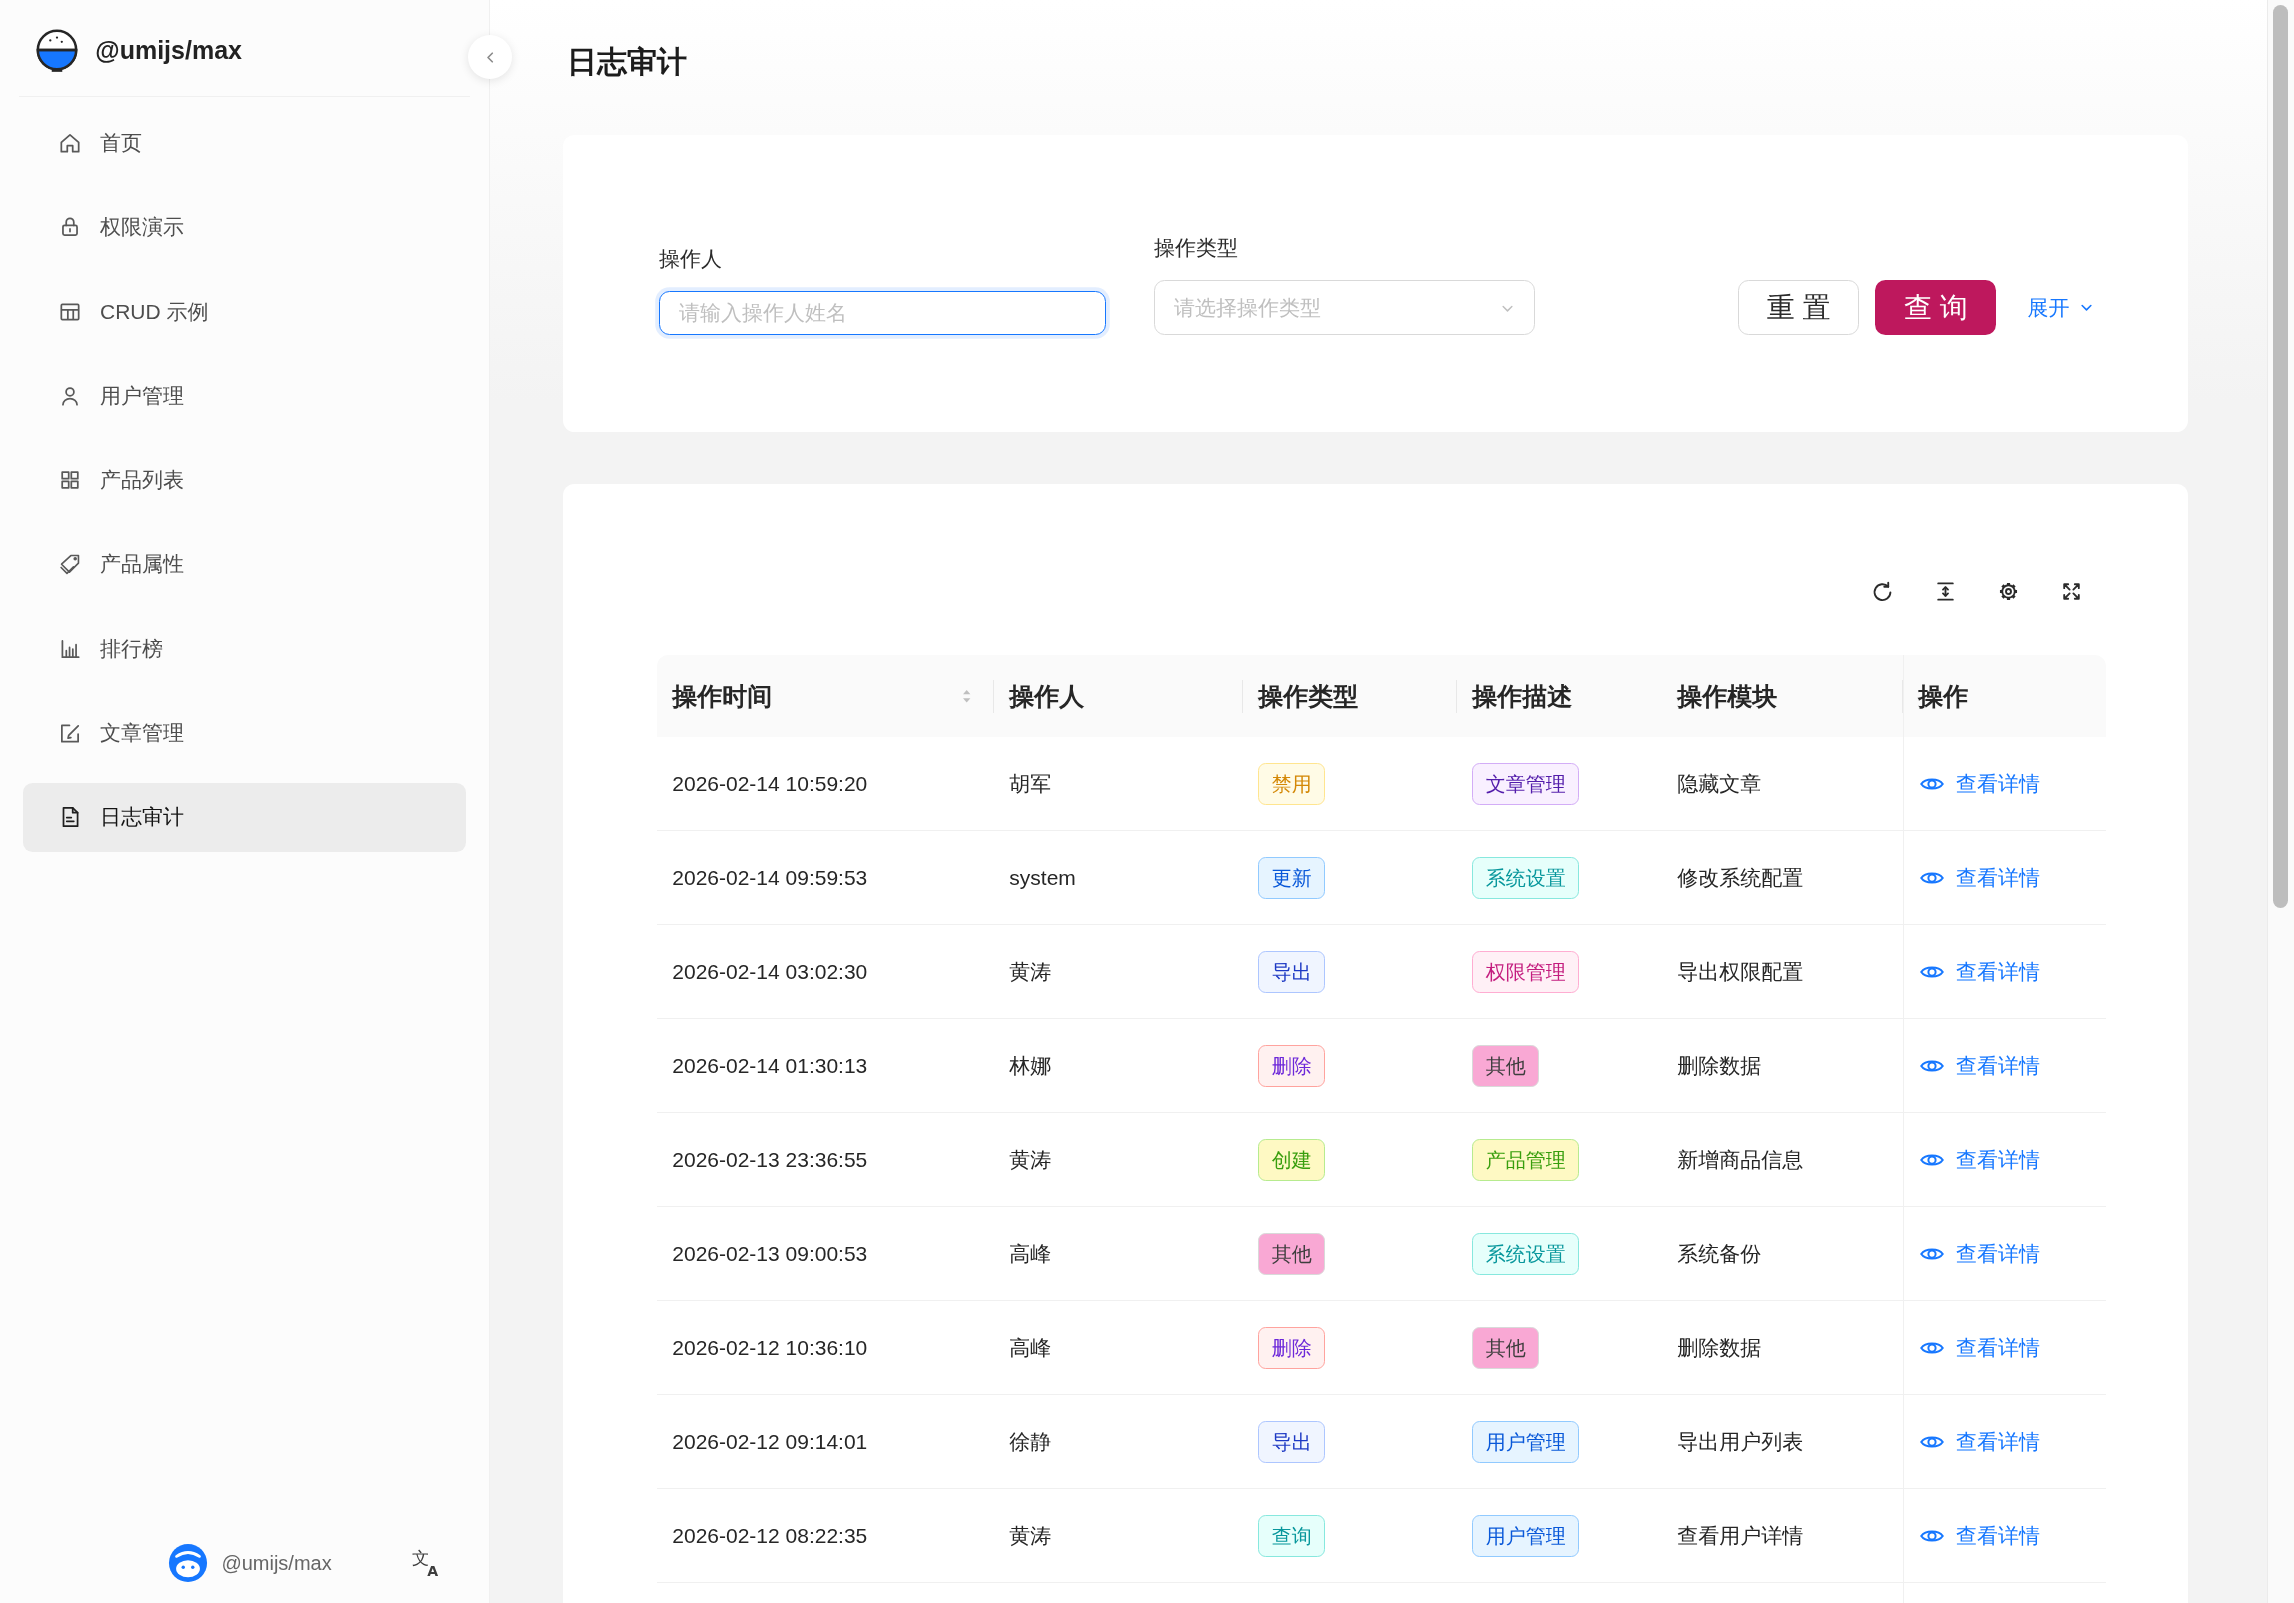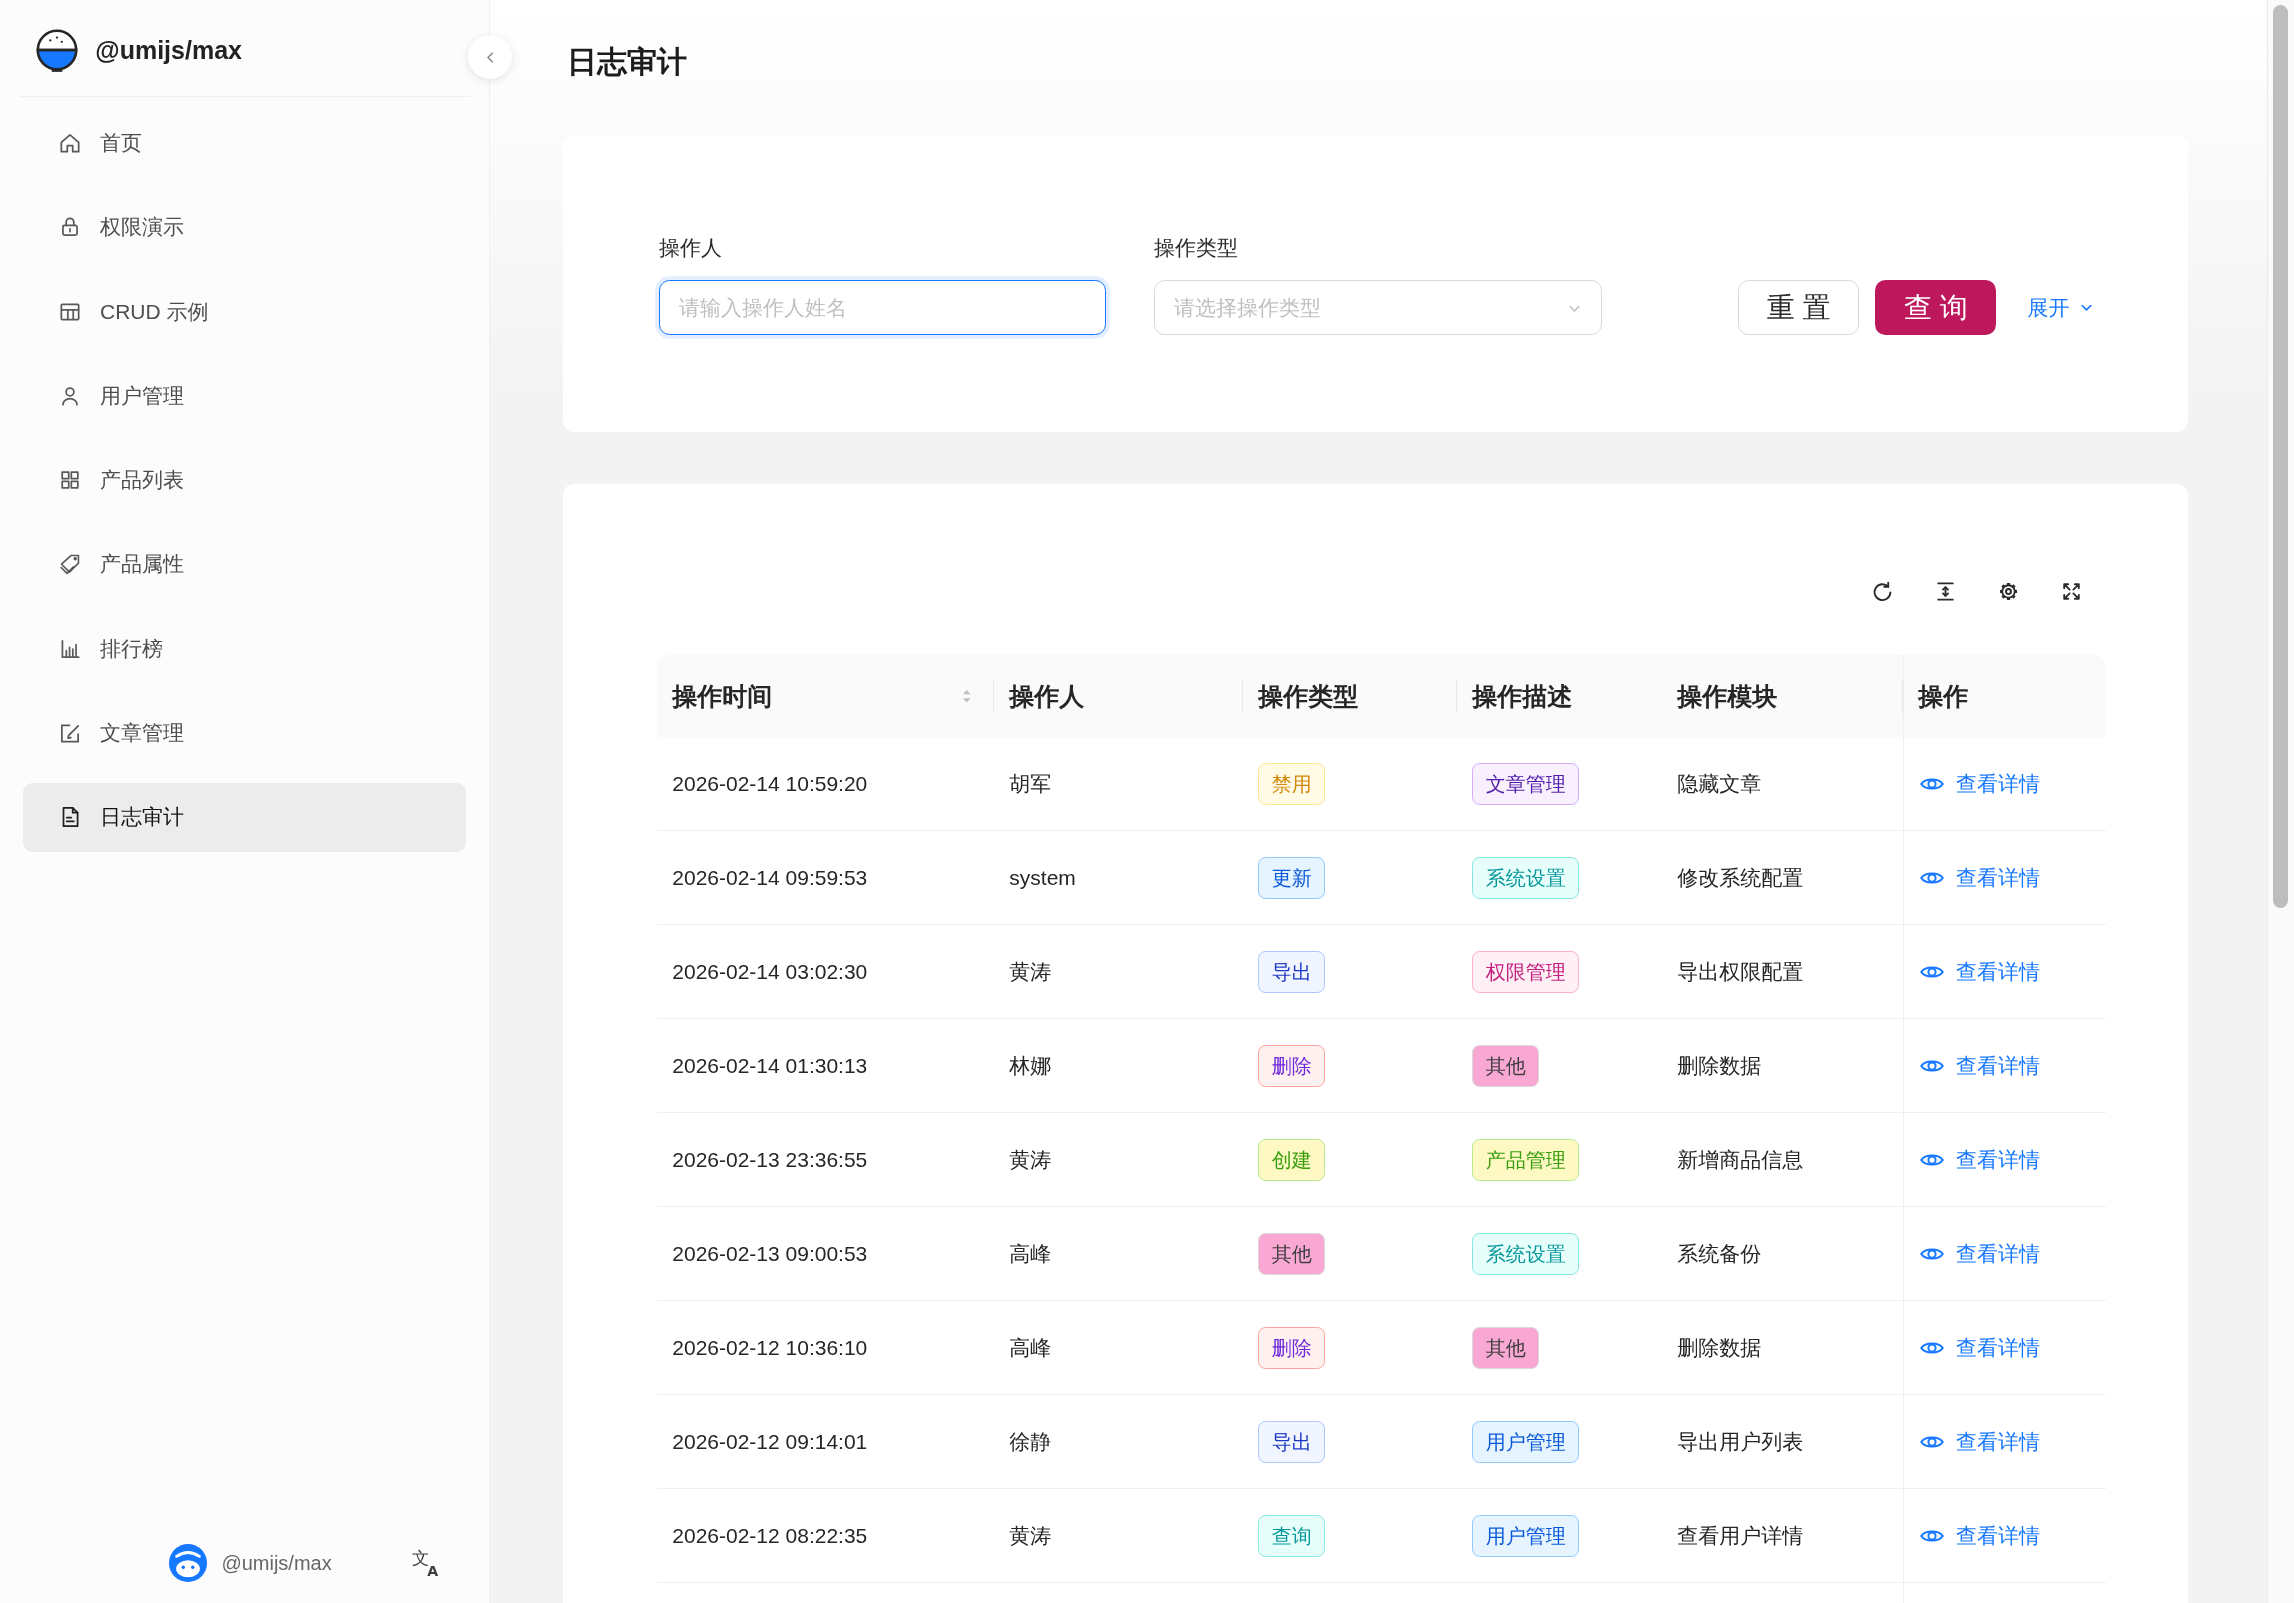--- a/index.html
+++ b/index.html
@@ -52,28 +52,28 @@
   .page-title { margin:42px 0 0 77px; font-size:30px; font-weight:bold; color:#1c1c1c; }
 
   .card { background:#fff; border-radius:11.5px; width:1625px; margin-left:73px; }
 
   
   .search-card { margin-top:52px; height:297px; padding:99px 92px 0 96px; }
   .search-row { display:flex; align-items:flex-end; }
   .field { display:flex; flex-direction:column; }
   .field-label { font-size:21px; color:#2b2b2b; margin-bottom:18px; }
   .ant-input {
-    width:447px; height:55px; border-radius:10.5px; border:1.9px solid #1677ff;
+    width:447px; height:44px; border-radius:10.5px; border:1.9px solid #1677ff;
     box-shadow:0 0 0 3.8px rgba(22,119,255,0.12); outline:none;
     font-size:21px; padding:0 19px; color:#262626; background:#fff;
     font-family:"Liberation Sans","DejaVu Sans",sans-serif;
   }
   .ant-input::placeholder { color:#bfbfbf; }
   .ant-select {
-    position:relative; width:448px; height:55px; border-radius:10.5px;
+    position:relative; width:381px; height:55px; border-radius:10.5px;
     border:1.4px solid #d9d9d9; background:#fff; display:flex; align-items:center;
     padding:0 54px 0 19px; cursor:pointer;
   }
   .select-placeholder { font-size:21px; color:#bfbfbf; white-space:nowrap; overflow:hidden; }
   .select-arrow { position:absolute; right:17px; top:18px; width:19px; height:19px; color:#bfbfbf; }
   .select-arrow svg { width:19px; height:19px; }
   .gap-fields { width:48px; } .spacer-flex { flex:1; }
   .btn {
     height:55px; border-radius:10.5px; font-size:28px; display:flex; align-items:center;
     justify-content:center; cursor:pointer; white-space:nowrap;

